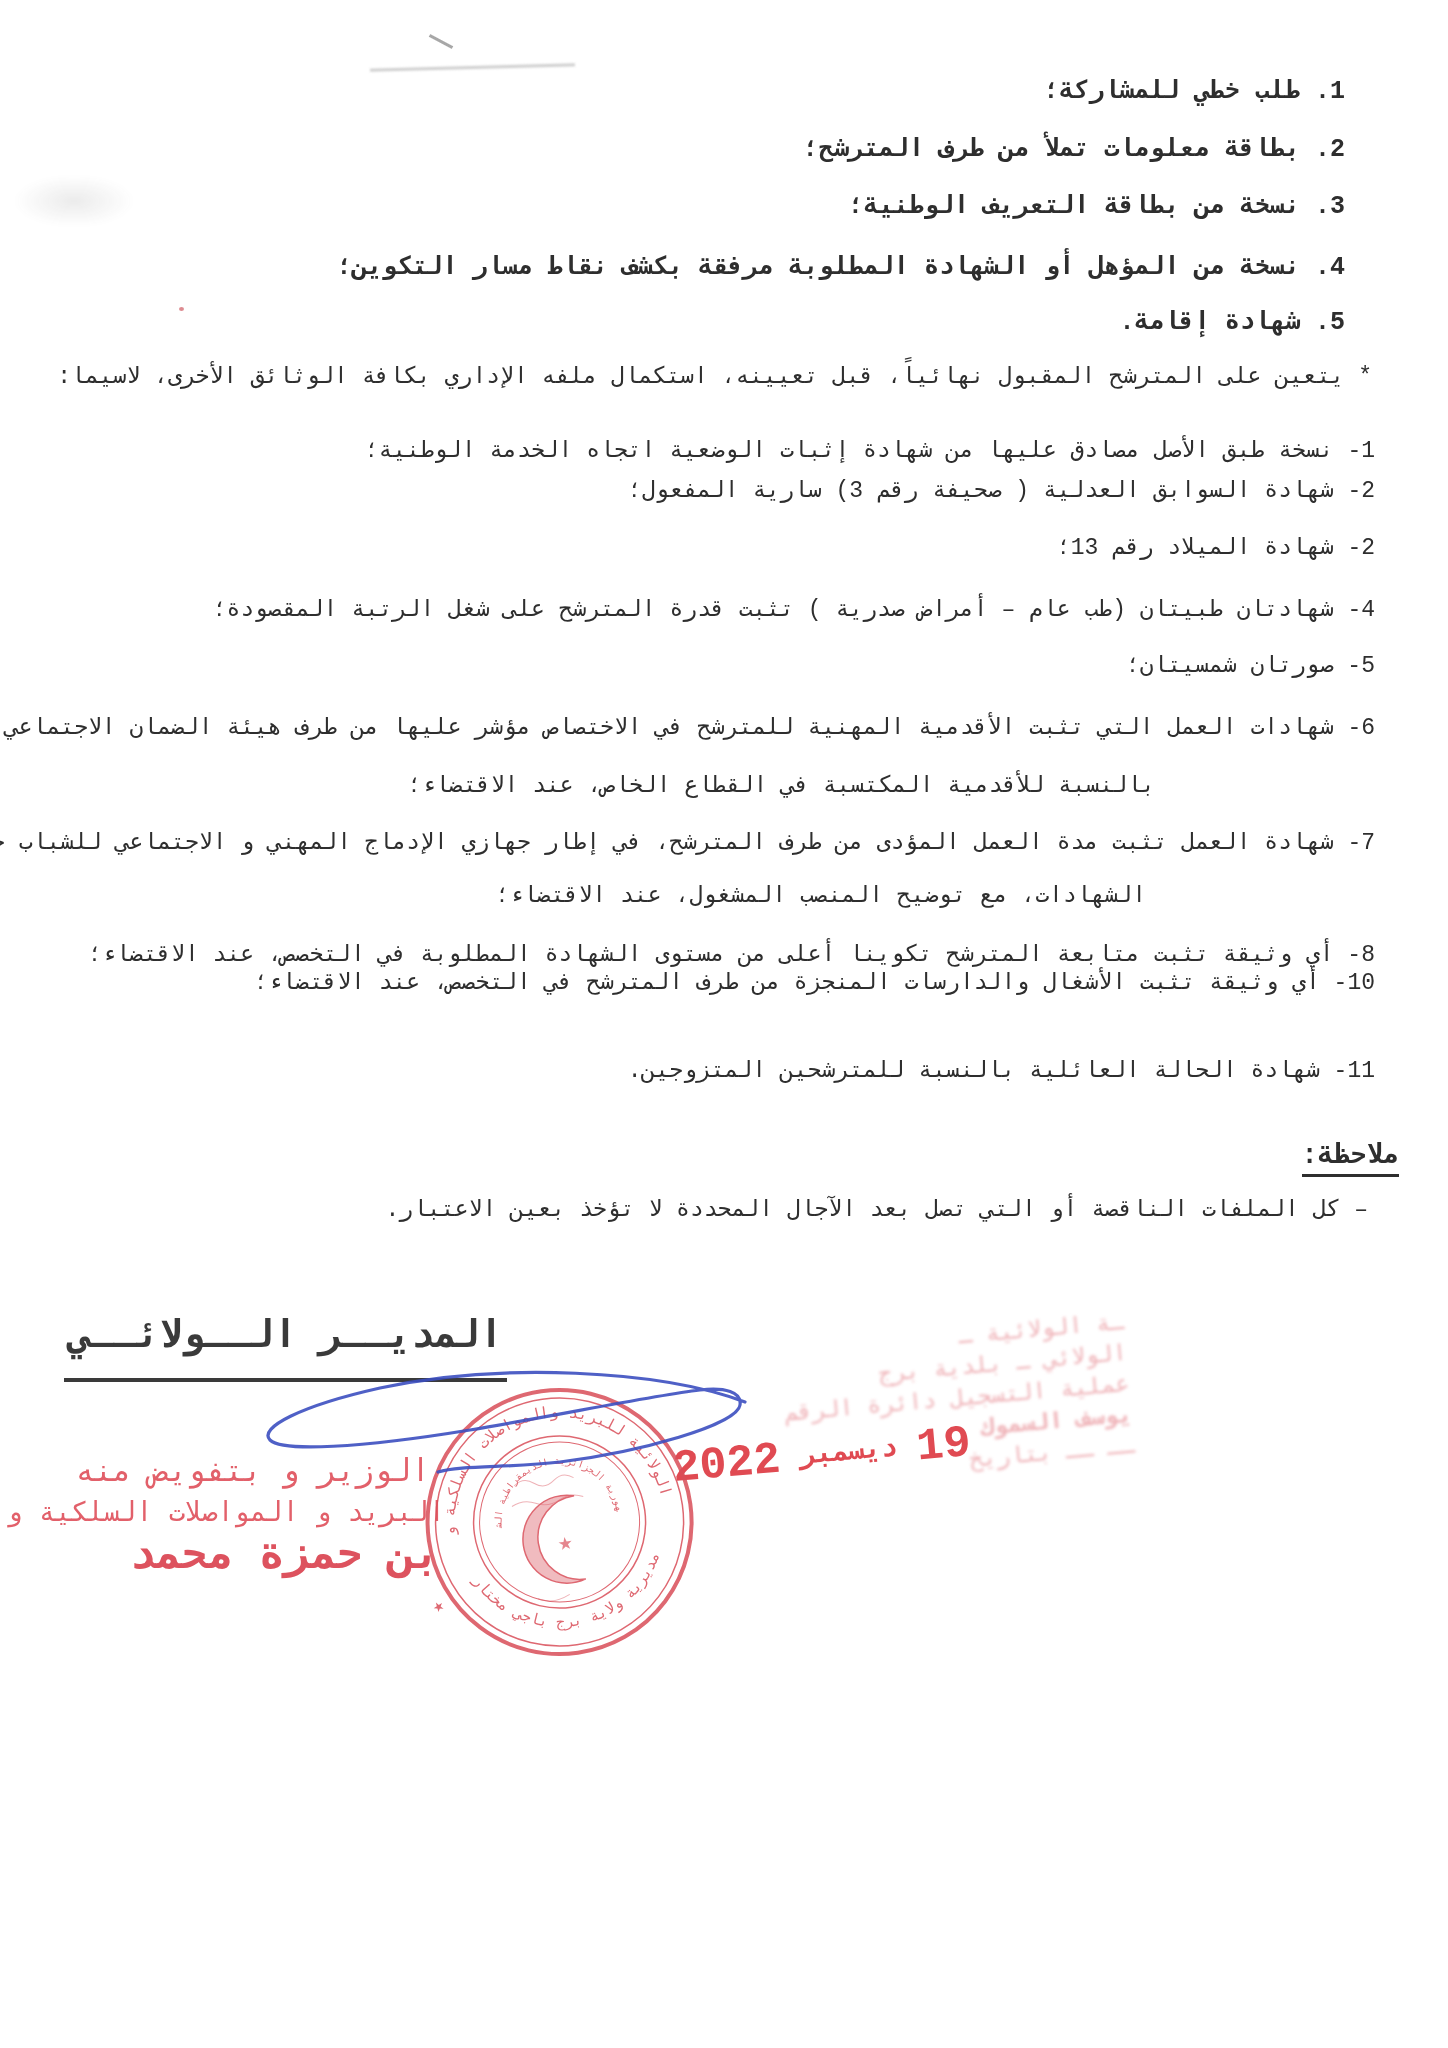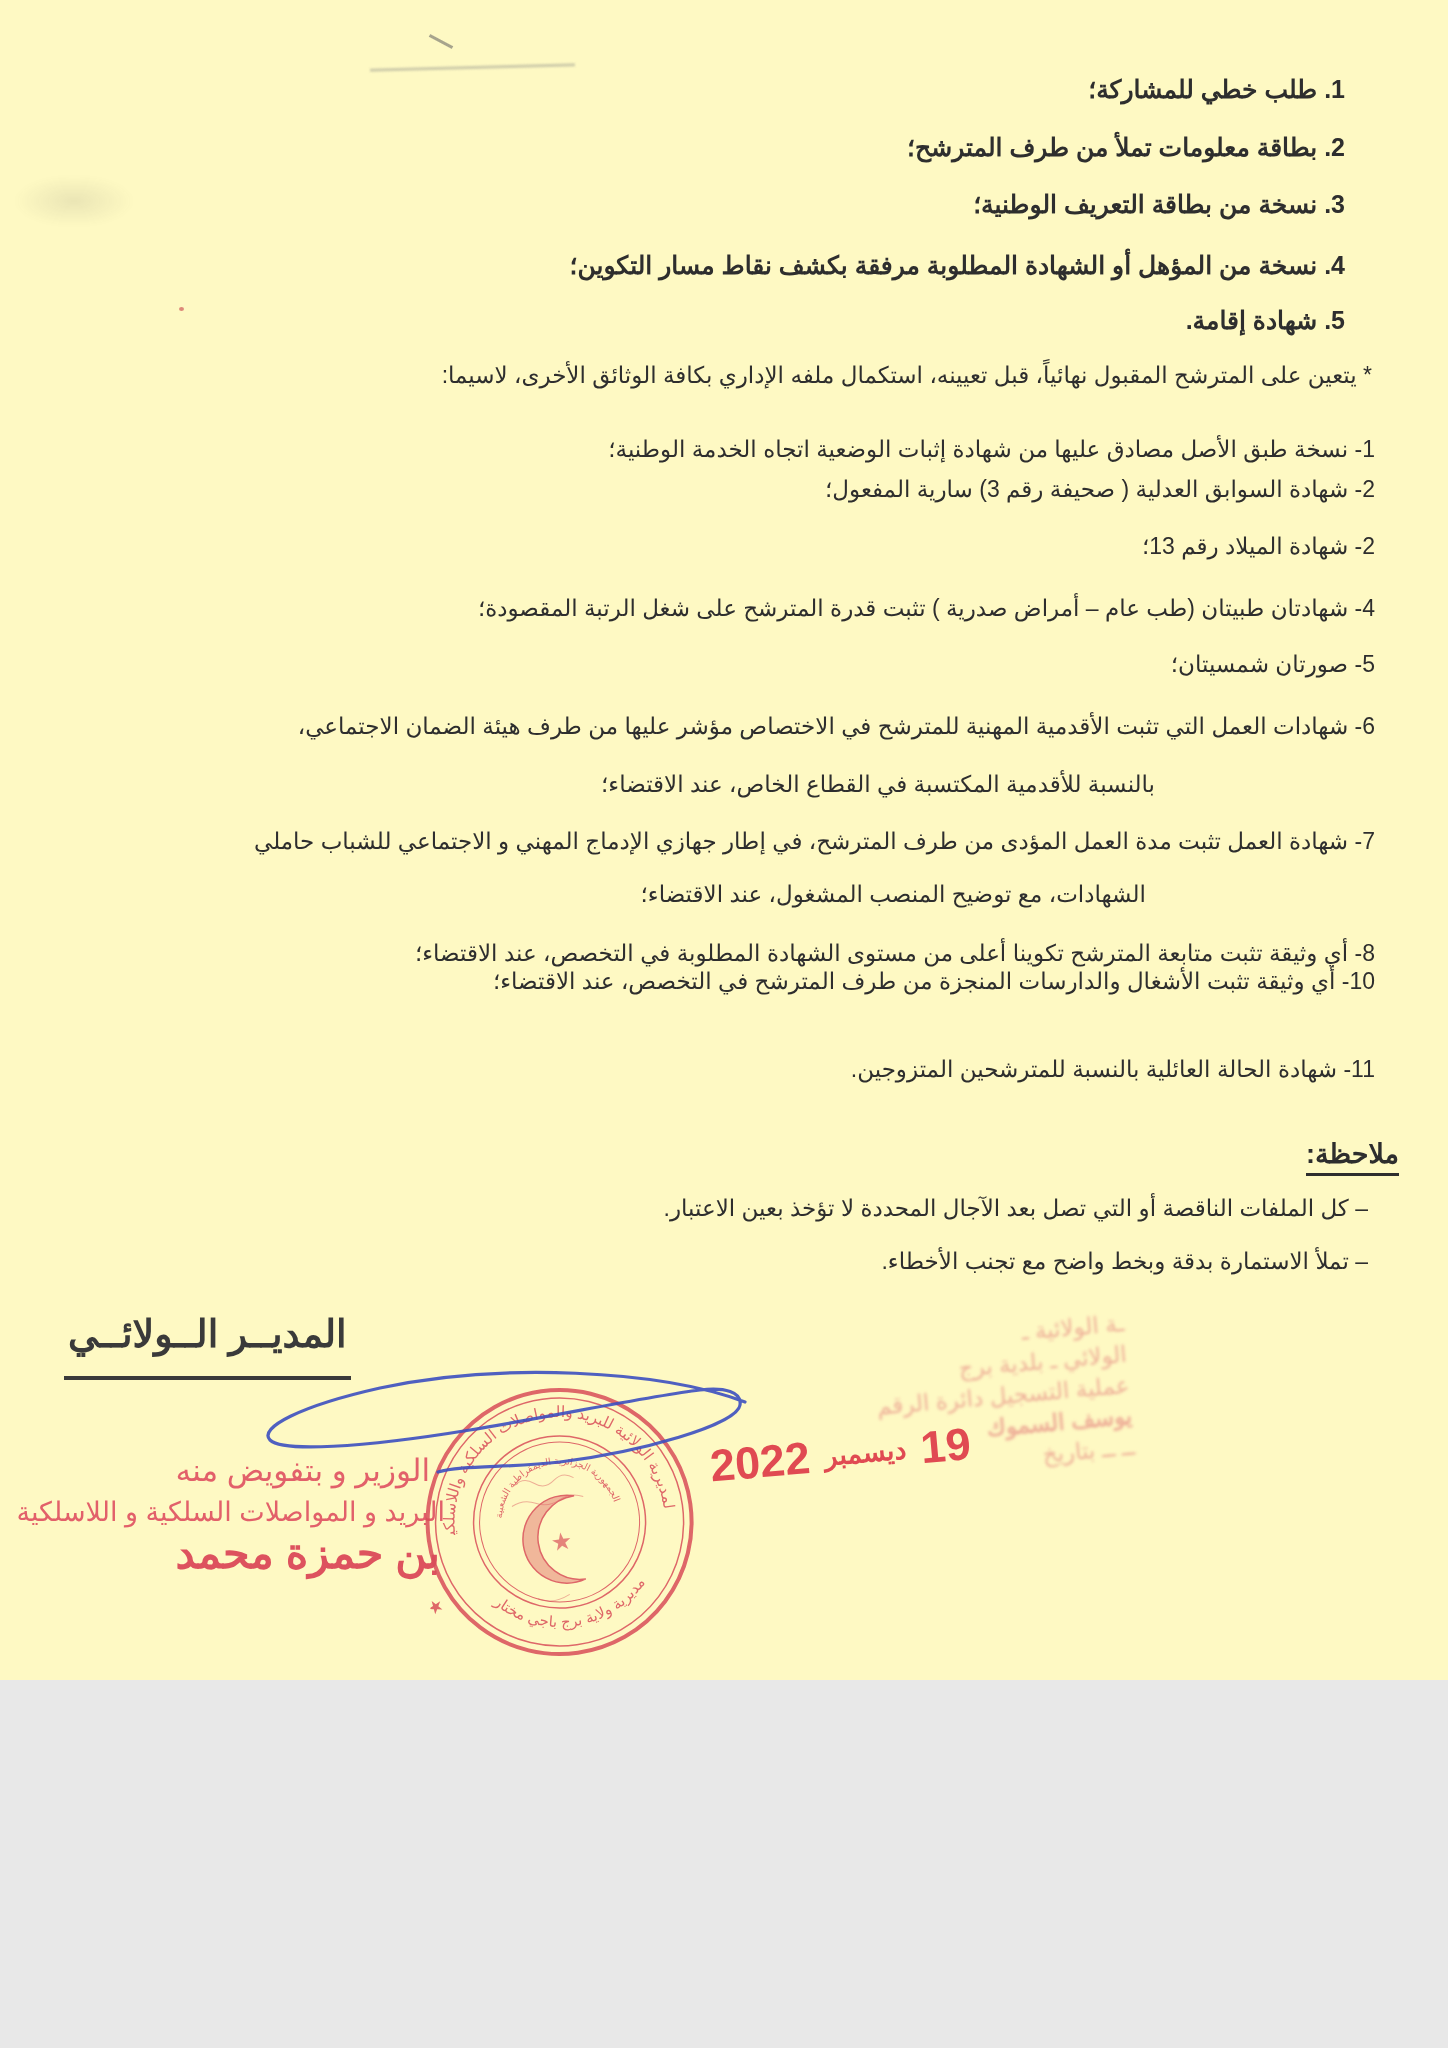--- a/index.html
+++ b/index.html
@@ -1,23 +1,23 @@
 <!DOCTYPE html>
 <html lang="ar" dir="rtl"><head>
 <meta charset="utf-8">
 <style>
   html,body{margin:0;padding:0;background:#e8e8e8;}
   .page{
     position:relative;
-    width:1448px;height:1680px;
+    width:1448px;height:2048px;
     margin:0 auto;
-    background:#fef9c3;
+    background:#ffffff;
     overflow:hidden;
     direction:rtl;
-    font-family:Liberation Sans, sans-serif;
+    font-family:Liberation Mono, monospace;
     color:#2e2e2e;
   }
   .ln{
     position:absolute;
     white-space:nowrap;
     direction:rtl;
     unicode-bidi:plaintext;
     font-size:23px;
     letter-spacing:0;
     color:#2e2e2e;
@@ -85,21 +85,20 @@
   <div class="ln" style="top:713px;  right:73px;">6- شهادات العمل التي تثبت الأقدمية المهنية للمترشح في الاختصاص مؤشر عليها من طرف هيئة الضمان الاجتماعي،</div>
   <div class="ln" style="top:771px;  right:293px;">بالنسبة للأقدمية المكتسبة في القطاع الخاص، عند الاقتضاء؛</div>
   <div class="ln" style="top:828px;  right:73px;">7- شهادة العمل تثبت مدة العمل المؤدى من طرف المترشح، في إطار جهازي الإدماج المهني و الاجتماعي للشباب حاملي</div>
   <div class="ln" style="top:881px;  right:302px;">الشهادات، مع توضيح المنصب المشغول، عند الاقتضاء؛</div>
   <div class="ln" style="top:940px;  right:73px;">8- أي وثيقة تثبت متابعة المترشح تكوينا أعلى من مستوى الشهادة المطلوبة في التخصص، عند الاقتضاء؛</div>
   <div class="ln" style="top:968px; right:73px;margin-left:28px;">10- أي وثيقة تثبت الأشغال والدارسات المنجزة من طرف المترشح في التخصص، عند الاقتضاء؛</div>
   <div class="ln" style="top:1056px; right:73px;">11- شهادة الحالة العائلية بالنسبة للمترشحين المتزوجين.</div>
 
   <div class="ln note-head" style="top:1138px; right:49px; font-size:27px;">ملاحظة:</div>
   <div class="ln" style="top:1195px; right:80px;">– كل الملفات الناقصة أو التي تصل بعد الآجال المحددة لا تؤخذ بعين الاعتبار.</div>
-  <div class="ln" style="top:1248px; right:80px;">– تملأ الاستمارة بدقة وبخط واضح مع تجنب الأخطاء.</div>
 
   <div class="director-title">المديــر الــولائــي</div>
 
   <div class="registry-stamp">
     <div class="rl">ـة الولائية ـ</div>
     <div class="rl">الولائي ـ بلدية برج</div>
     <div class="rl">عملية التسجيل دائرة الرقم</div>
     <div class="rl" style="font-weight:bold">يوسف السموك</div>
     <div class="rl">ــ ــ بتاريخ</div>
   </div>

